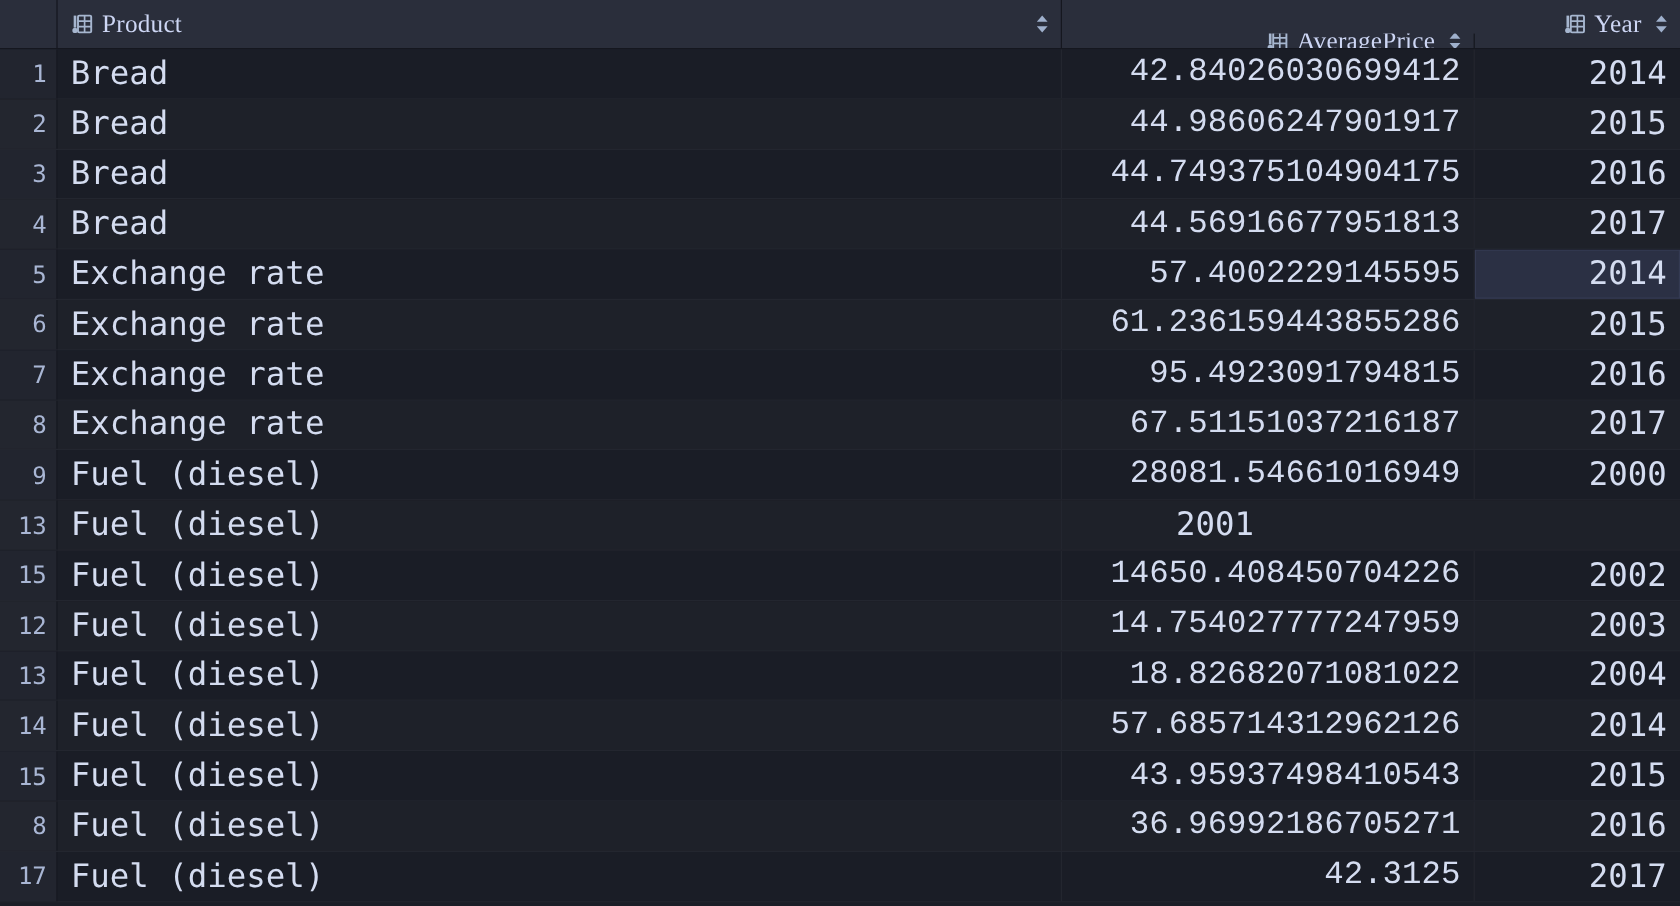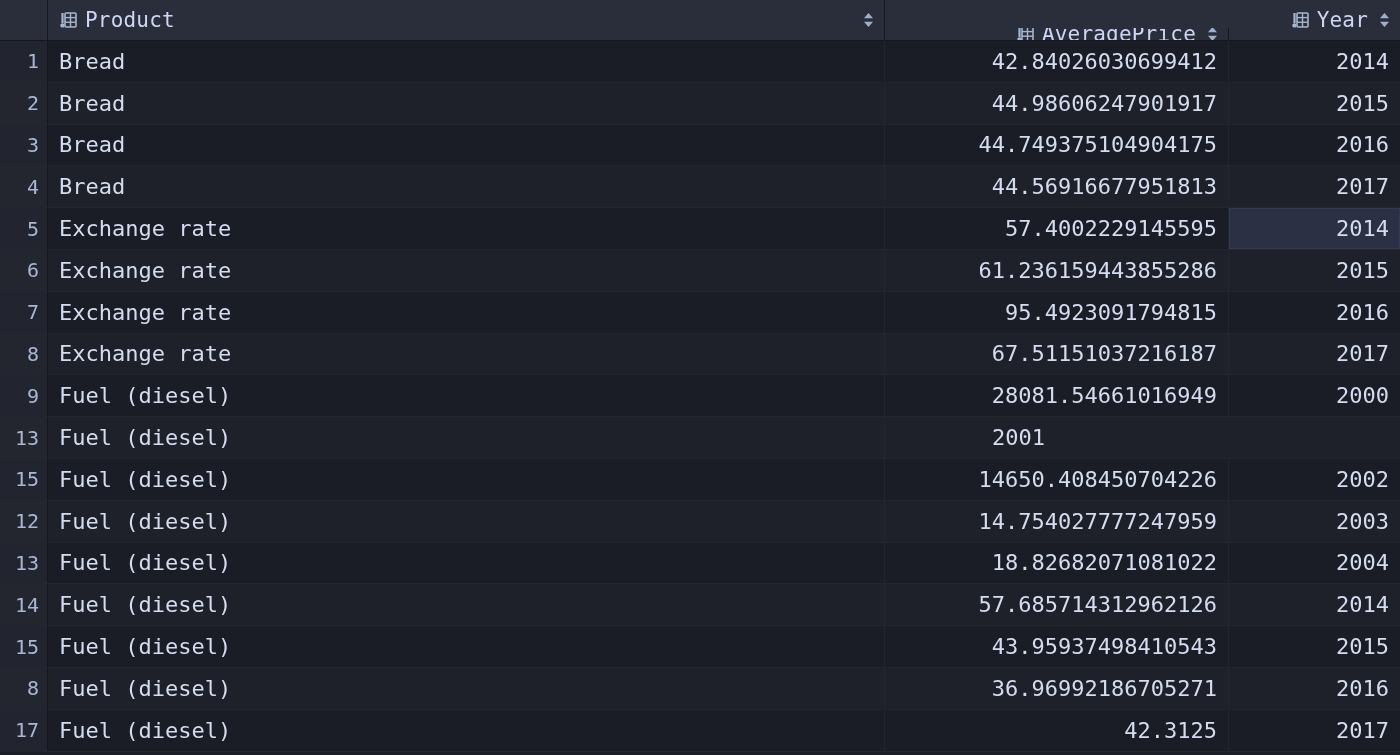--- a/index.html
+++ b/index.html
@@ -23,20 +23,21 @@
   }
 
   
   .header-row {
     display: flex;
     height: 41px;
     min-height: 41px;
     background: #2a2e3b;
     border-bottom: 1px solid #15171f;
     align-items: stretch;
+    font-family: Liberation Serif, serif;
   }
   .hdr-gutter {
     width: 48px;
     min-width: 48px;
     border-right: 1px solid #15171f;
     background: #2a2e3b;
   }
   .hdr-cell {
     display: flex;
     align-items: center;
@@ -108,26 +109,26 @@
     padding-right: 8px;
   }
   .row.even .cell-gutter { background: #23262f; }
 
   .cell {
     display: flex;
     align-items: center;
     padding: 0 11px;
     border-right: 1px solid #23262f;
     color: #d4dcf0;
-    font-size: 22px;
+    font-size: 27px;
     white-space: nowrap;
     overflow: hidden;
   }
   .cell.col-product { width: 837px; min-width: 837px; justify-content: flex-start; }
-  .cell.col-price   { width: 344px; min-width: 344px; justify-content: flex-end; }
+  .cell.col-price   { width: 344px; min-width: 344px; justify-content: flex-end; font-family: Liberation Mono, monospace; }
   .cell.col-year    { width: 171px; min-width: 171px; justify-content: flex-end; border-right: none; }
 
   .cell.selected {
     background: #2b3044;
     box-shadow: inset 0 0 0 1px #343a52;
   }
 </style>
 </head>
 <body>
 

